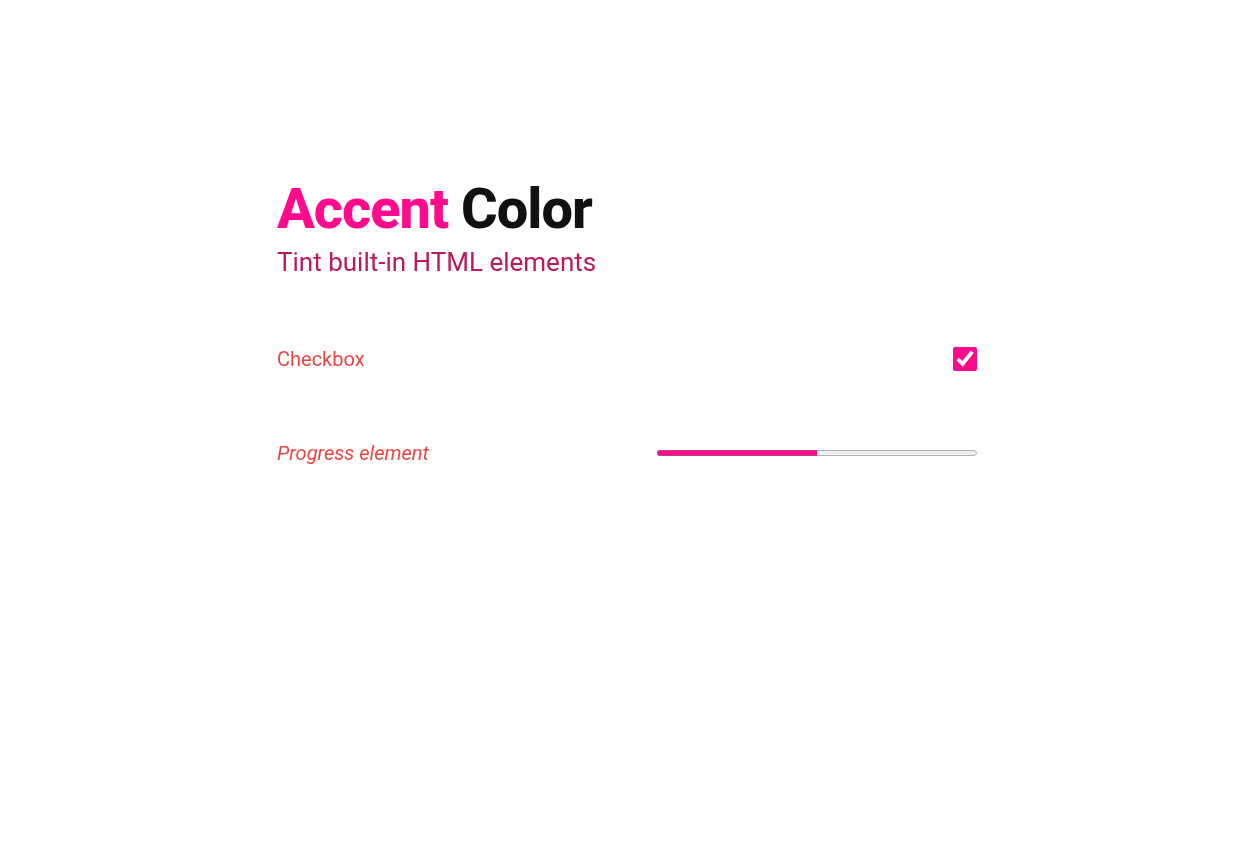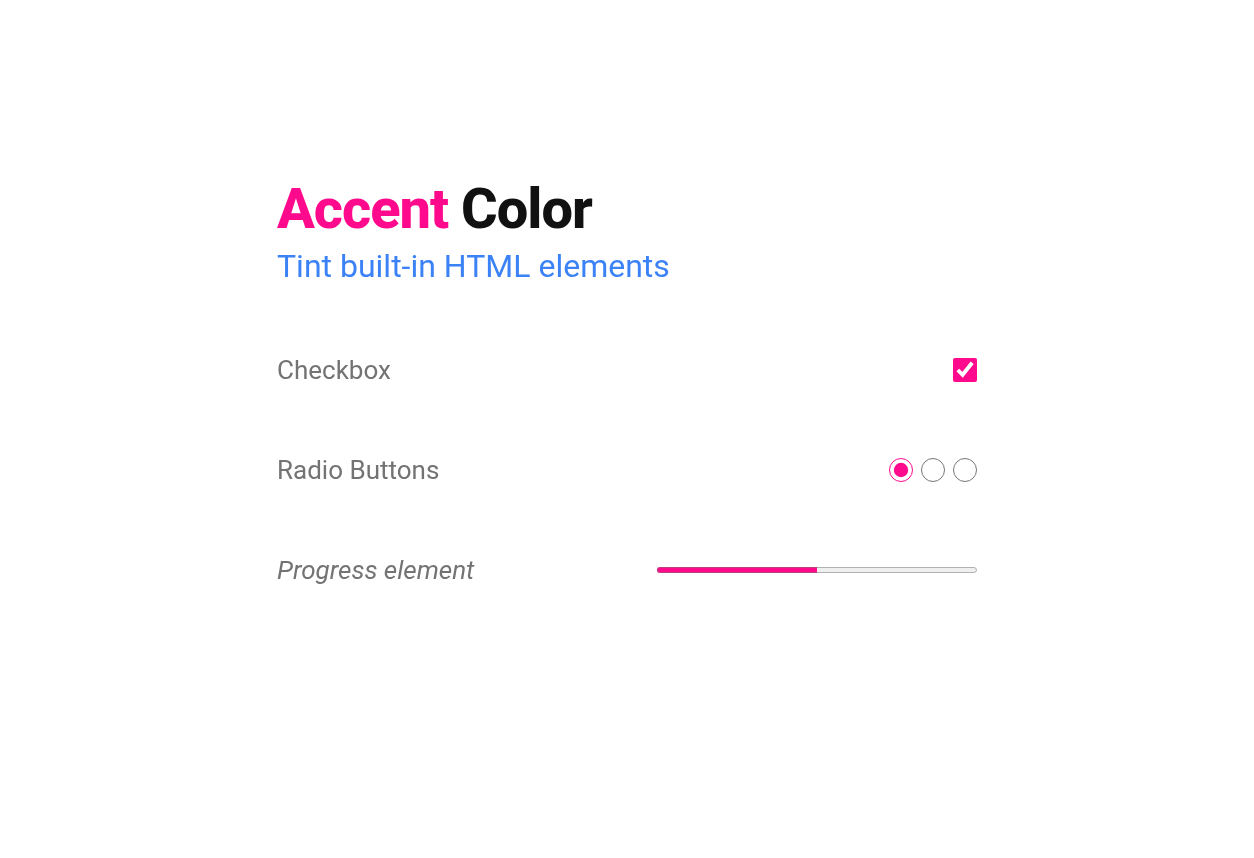--- a/index.html
+++ b/index.html
@@ -27,40 +27,40 @@
       letter-spacing: -1px;
       line-height: 1.05;
     }
     .title-accent {
       color: #ff0a8d;
     }
     .title-rest {
       color: #111;
     }
     .subtitle {
-      font-size: 32px;
+      font-size: 26px;
       font-weight: 400;
-      color: #3b82f6;
+      color: #be185d;
       margin-top: 8px;
       margin-bottom: 70px;
     }
     .row {
       display: flex;
       align-items: center;
       justify-content: space-between;
       margin-bottom: 70px;
     }
     .row:last-child {
       margin-bottom: 0;
       font-style: italic;
     }
     .label {
-      font-size: 26px;
+      font-size: 20px;
       font-weight: 400;
-      color: #737373;
+      color: #ef4444;
     }
     .controls {
       display: flex;
       align-items: center;
       gap: 8px;
     }
     input[type="checkbox"],
     input[type="radio"],
     input[type="range"],
     progress {
@@ -94,28 +94,20 @@
   </h1>
   <p class="subtitle">Tint built-in HTML elements</p>
 
   <div class="row">
     <span class="label">Checkbox</span>
     <div class="controls">
       <input type="checkbox" checked="" style="">
     </div>
   </div>
 
-  <div class="row">
-    <span class="label">Radio Buttons</span>
-    <div class="controls">
-      <input type="radio" name="rg" checked="" style="">
-      <input type="radio" name="rg" style="">
-      <input type="radio" name="rg" style="">
-    </div>
-  </div>
 
 
   <div class="row">
     <span class="label">Progress element</span>
     <div class="controls">
       <progress max="100" value="50"></progress>
     </div>
   </div>
 </div>
 

